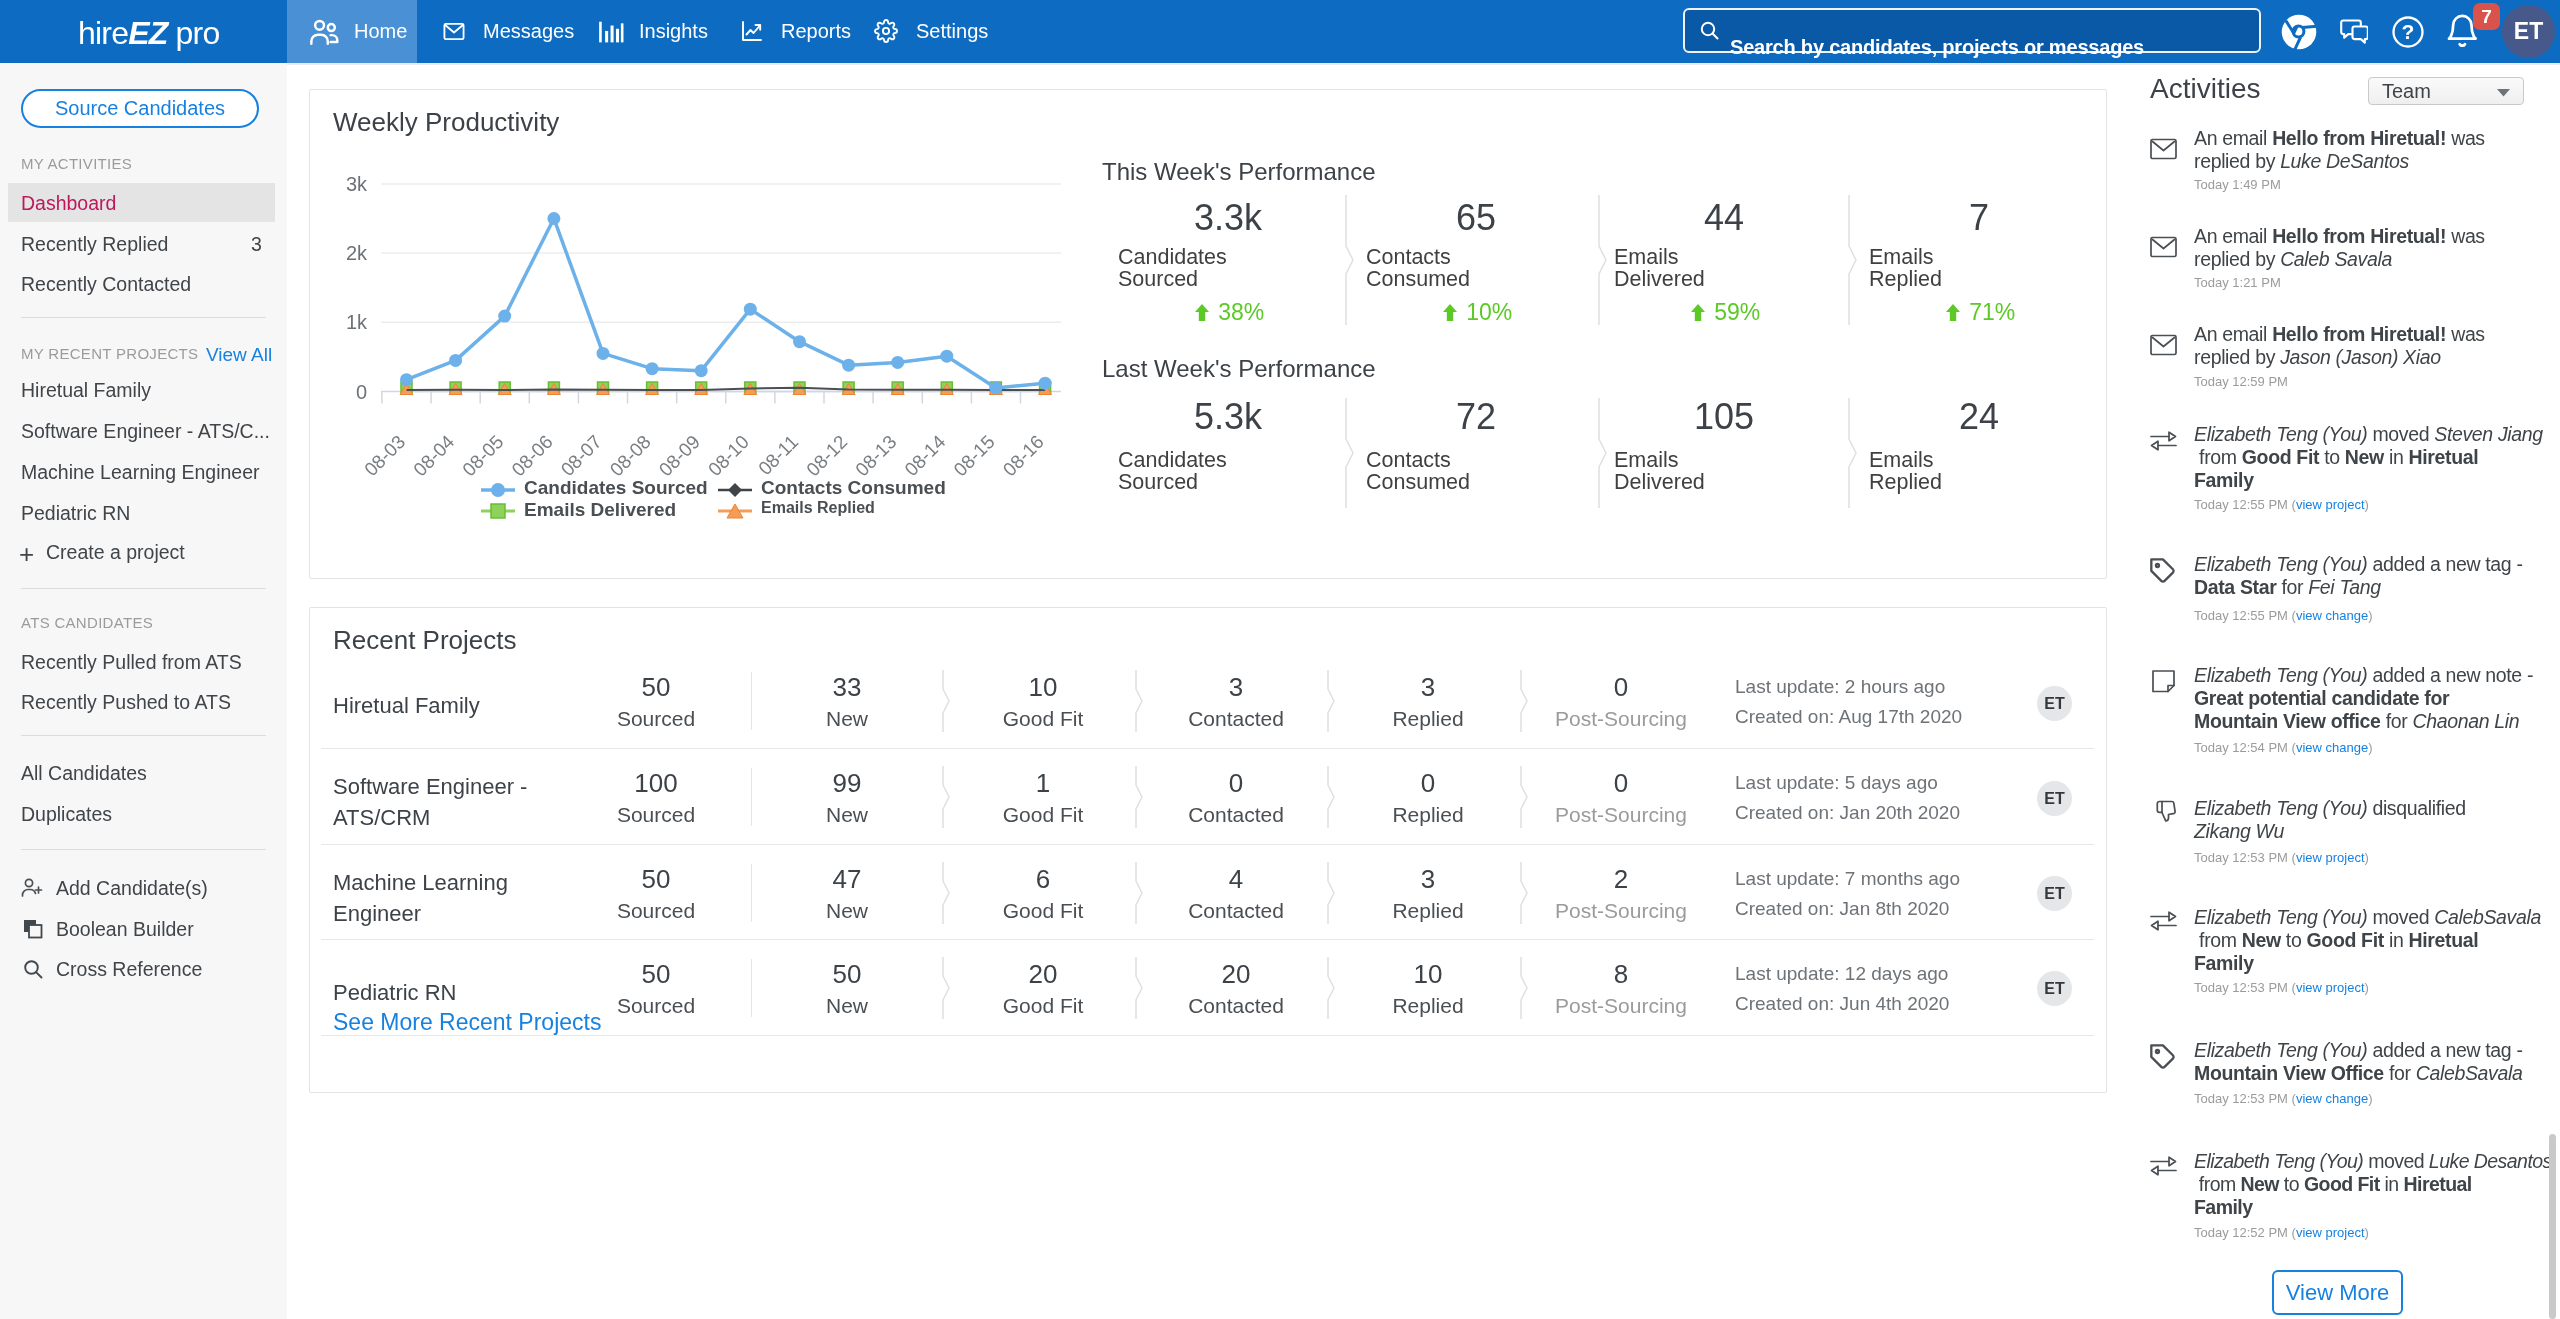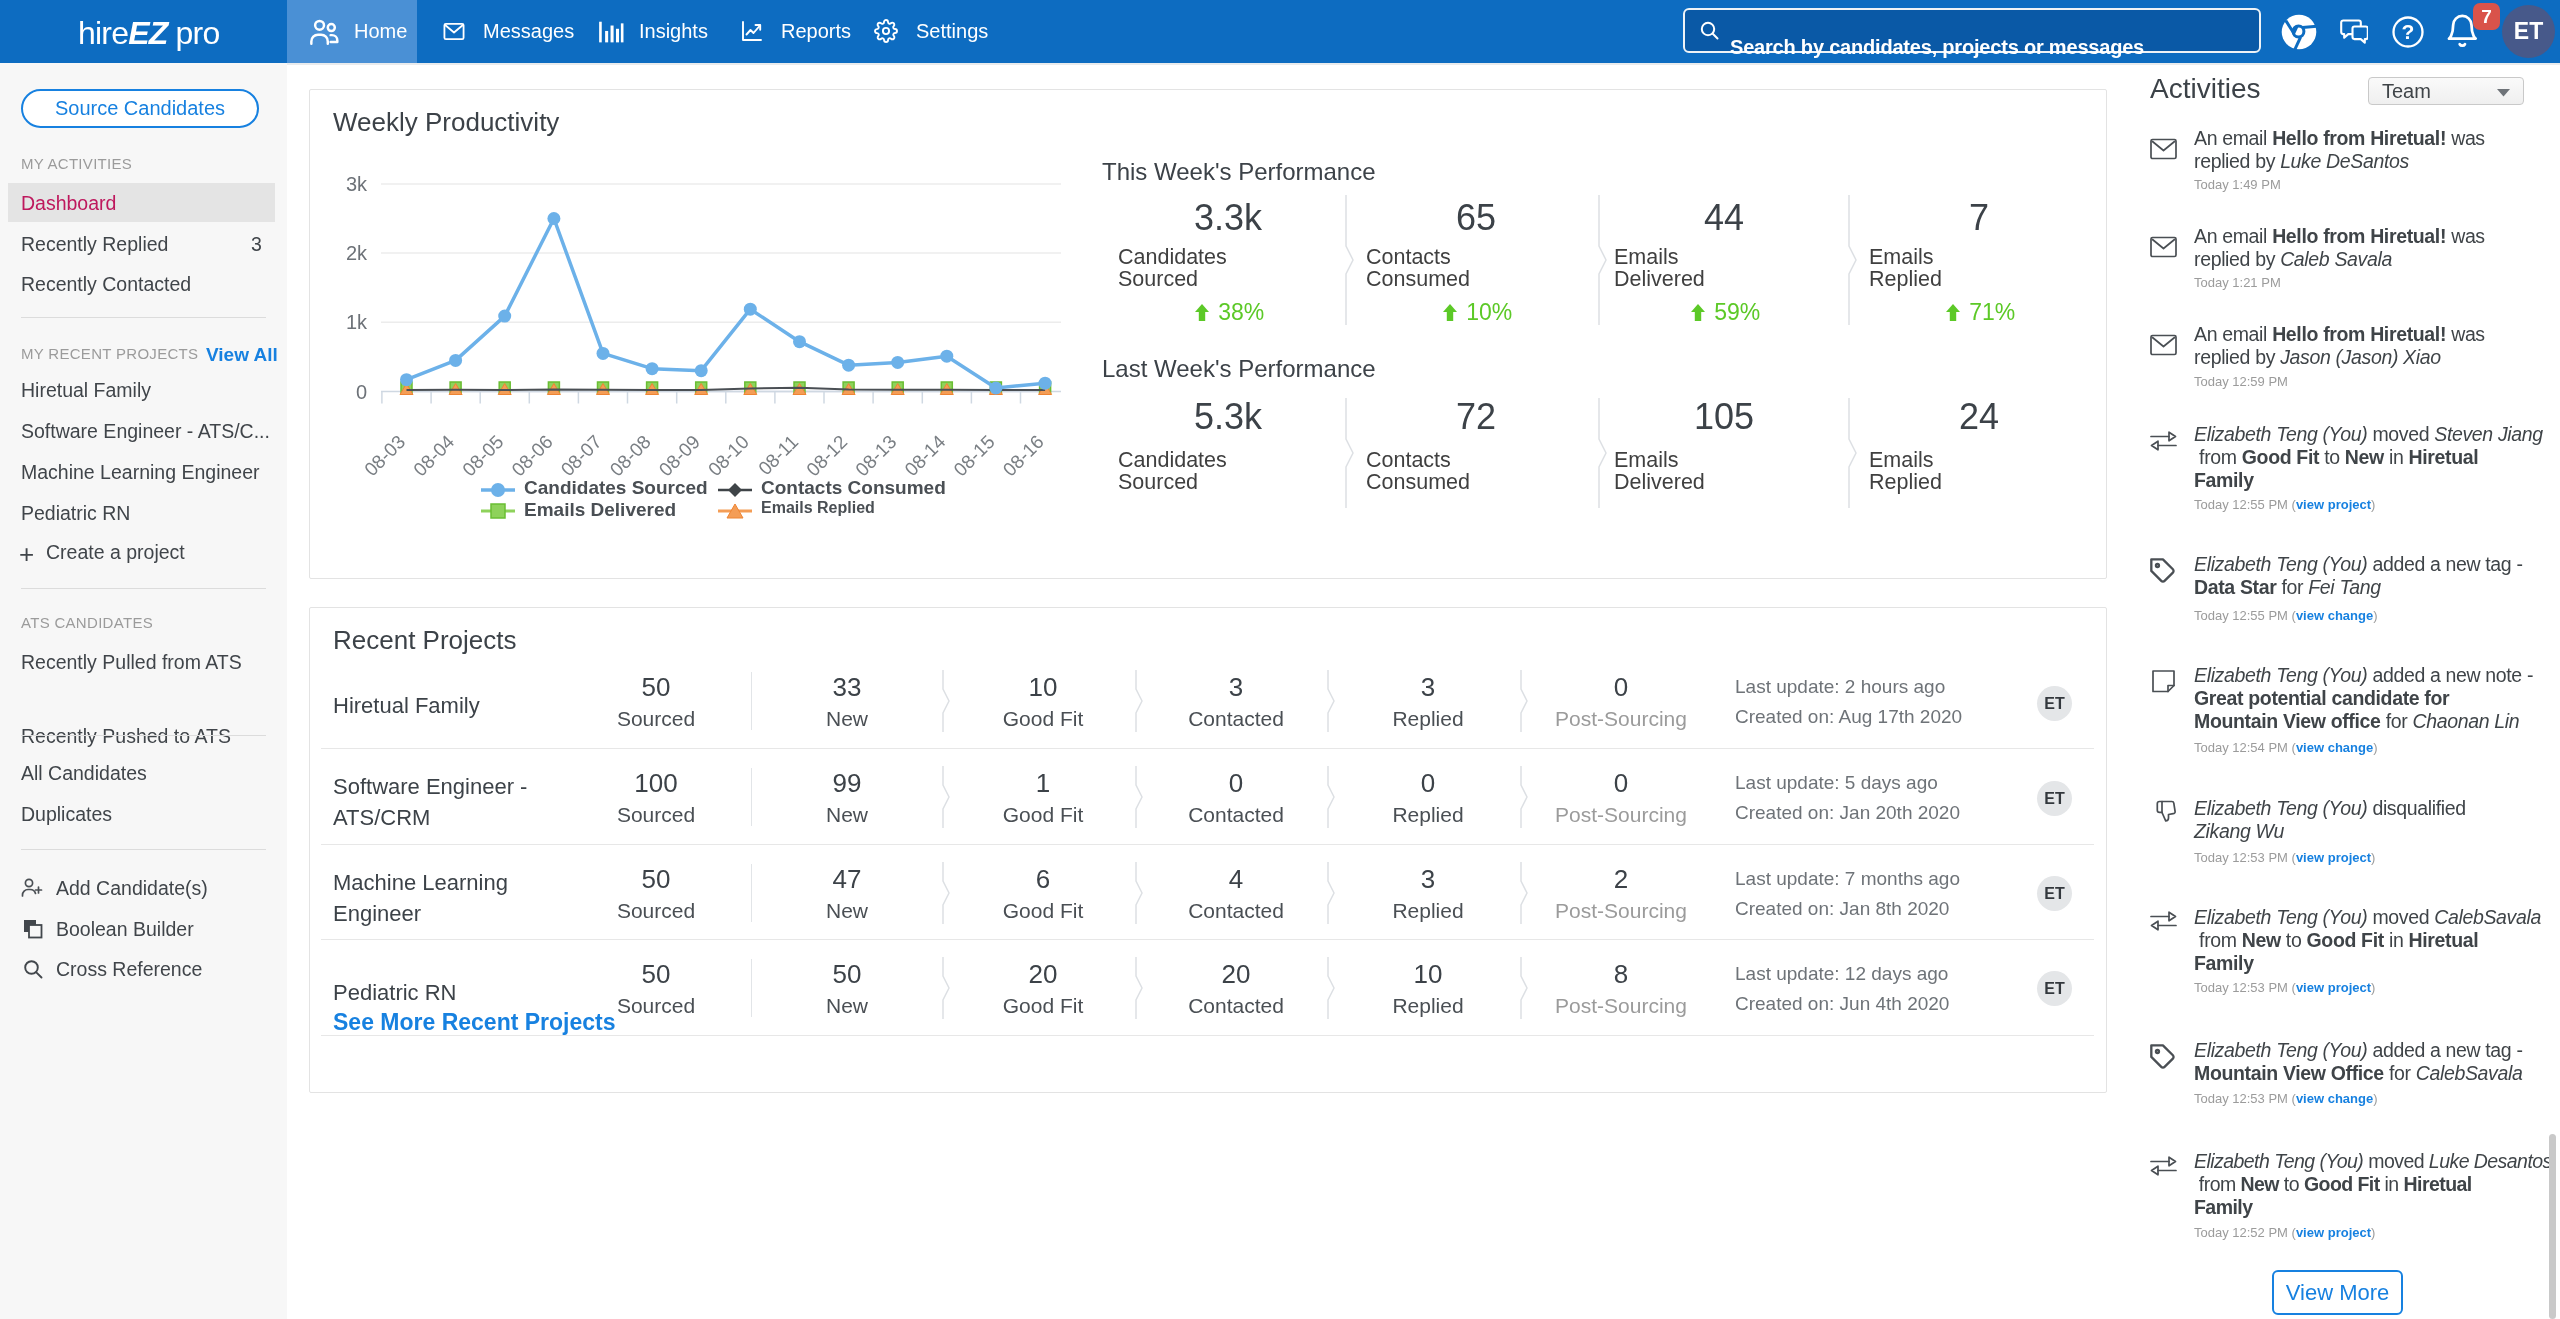--- a/index.html
+++ b/index.html
@@ -18,21 +18,21 @@
 .bignum { position:absolute; color:#3c4248; font-size:36px; text-align:center; width:220px; }
 .blabel { position:absolute; color:#404040; font-size:21.5px; text-align:left; width:220px; line-height:22px; }
 .gpct { position:absolute; color:#5cc927; font-size:23px; text-align:center; width:220px; }
 .rnum { position:absolute; color:#3c4248; font-size:26px; text-align:center; width:160px; }
 .rlabel { position:absolute; color:#4a4f54; font-size:21px; text-align:center; width:160px; }
 .rgrey { color:#9b9b9b; }
 .pname { position:absolute; left:333px; color:#3c4248; font-size:22px; line-height:31px; }
 .meta { position:absolute; left:1735px; color:#6e7378; font-size:19px; }
 .etcirc { position:absolute; width:35px; height:35px; border-radius:50%; background:#e4e6e8; color:#33383d; font-weight:bold; font-size:16px; text-align:center; line-height:35px; }
 .rowline { position:absolute; left:321px; width:1773px; border-top:1px solid #e7e7e7; }
-.link { color:#1781e0;font-weight:bold; }
+.link { color:#1781e0; }
 .atxt { position:absolute; left:2194px; color:#3f4448; font-size:19.5px; letter-spacing:-0.35px; line-height:23px; white-space:nowrap; }
 .atime { position:absolute; left:2194px; color:#9b9b9b; font-size:13px; }
 #viewmore { position:absolute; left:2272px; top:1270px; width:131px; height:45px; border:2px solid #1781e0; border-radius:6px; color:#1781e0; font-size:22px; text-align:center; line-height:41px; }
 i { font-style:italic; }
 </style>
 </head>
 <body>
 <div id="nav"></div>
 <div class="abs" style="left:0; top:63px; width:2560px; height:2px; background:#e9ebed;"></div>
 <div class="abs" style="left:78px; top:15px; color:#fff; font-size:32px; letter-spacing:-0.8px;"><span>hire</span><span style="font-weight:bold; font-style:italic">EZ</span><span> pro</span></div>
@@ -126,21 +126,21 @@
 <div class="abs link" style="left:206px; top:344px; font-size:19px;">View All</div>
 <div class="sitem" style="top:379px">Hiretual Family</div>
 <div class="sitem" style="top:420px">Software Engineer - ATS/C...</div>
 <div class="sitem" style="top:461px">Machine Learning Engineer</div>
 <div class="sitem" style="top:502px">Pediatric RN</div>
 <div class="sitem" style="left:46px; top:541px">Create a project</div>
 <div class="abs" style="left:19px; top:539px; font-size:26px; font-weight:300; color:#40454a;">+</div>
 <div class="sdiv" style="top:588px"></div>
 <div class="shead" style="top:614px">ATS CANDIDATES</div>
 <div class="sitem" style="top:651px">Recently Pulled from ATS</div>
-<div class="sitem" style="top:725px">Recently Pushed to ATS</div>
+<div class="sitem" style="top:691px">Recently Pushed to ATS</div>
 <div class="sdiv" style="top:735px"></div>
 <div class="sitem" style="top:762px">All Candidates</div>
 <div class="sitem" style="top:803px">Duplicates</div>
 <div class="sdiv" style="top:849px"></div>
 <div class="sitem" style="left:56px; top:877px">Add Candidate(s)</div>
 <div class="sitem" style="left:56px; top:918px">Boolean Builder</div>
 <div class="sitem" style="left:56px; top:958px">Cross Reference</div>
 <svg class="abs" style="left:20px; top:876px;" width="24" height="24" viewBox="0 0 24 24">
     <g fill="none" stroke="#4a4f54" stroke-width="1.7" stroke-linecap="round" stroke-linejoin="round">
       <circle cx="9" cy="7" r="3.6"></circle>

